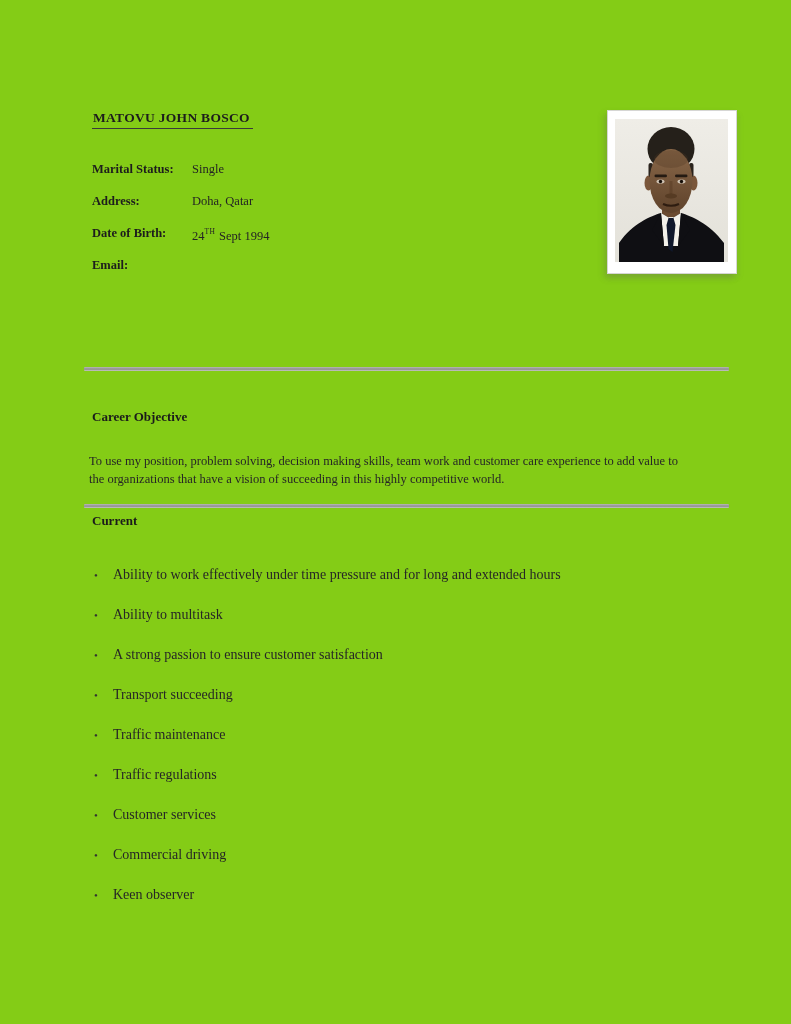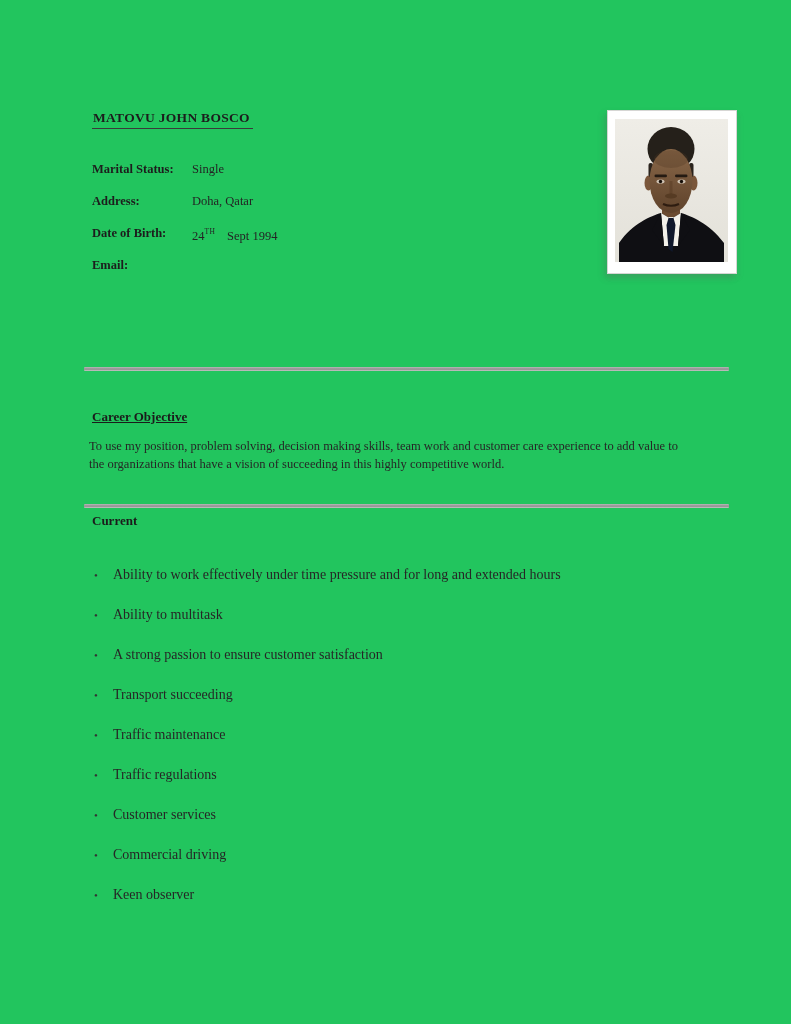--- a/index.html
+++ b/index.html
@@ -1,41 +1,41 @@
 <!DOCTYPE html>
 <html><head>
 <meta charset="utf-8">
 <style>
   * { margin:0; padding:0; box-sizing:border-box; }
   html,body { background:#ffffff; }
   .page {
     position:relative;
     width:791px; height:1024px;
-    background:#22c55e;
+    background:#84cc16;
     font-family:"Liberation Serif","DejaVu Serif",serif;
     color:#222222;
     overflow:hidden;
   }
 
   
   .name {
     position:absolute; left:92px; top:110px;
     font-size:13.5px; font-weight:bold; letter-spacing:.3px;
     color:#1c1c1c;
     border-bottom:1.5px solid #3a3a3a;
     padding:0 3px 2px 1px;
   }
 
   
   .contact { position:absolute; left:92px; top:153px; width:470px; }
   .crow { display:flex; height:32px; line-height:32px; font-size:12.5px; }
   .clabel { width:100px; flex:none; font-weight:bold; color:#1d1d1d; }
   .cvalue { color:#242424; }
   .cvalue sup { font-size:7.5px; position:relative; top:-1px; letter-spacing:.3px; }
-  .dob-rest { margin-left:12px; }
+  .dob-rest { margin-left:4px; }
 
   
   .photo-frame {
     position:absolute; left:607px; top:110px;
     width:130px; height:164px;
     background:#ffffff;
     border:1px solid #d6d6d4;
     box-shadow:-3px 4px 6px rgba(90,90,90,.25), 2px 4px 5px rgba(120,120,120,.12);
   }
   .photo-frame svg { position:absolute; left:7px; top:8px; display:block; }
@@ -47,26 +47,26 @@
     border-radius:1px;
   }
   .divider1 { top:367px; }
   .divider2 { top:504px; }
 
   
   .sec-heading {
     position:absolute; left:92px;
     font-size:13px; font-weight:bold; color:#1b1b1b;
   }
-  .h-career { top:409px;text-decoration:underline; }
+  .h-career { top:409px; }
   .h-skills { top:513px; }
 
   
   .objective {
-    position:absolute; left:89px; top:438px; width:596px;
+    position:absolute; left:89px; top:453px; width:596px;
     font-size:12.5px; line-height:17.5px; color:#262626;
     text-align:left;
   }
 
   
   .skills { position:absolute; left:92px; top:566px; width:620px; list-style:none; }
   .skill-item {
     display:flex; align-items:flex-start;
     font-size:14px; line-height:18px; color:#262626;
     margin-bottom:22px;

